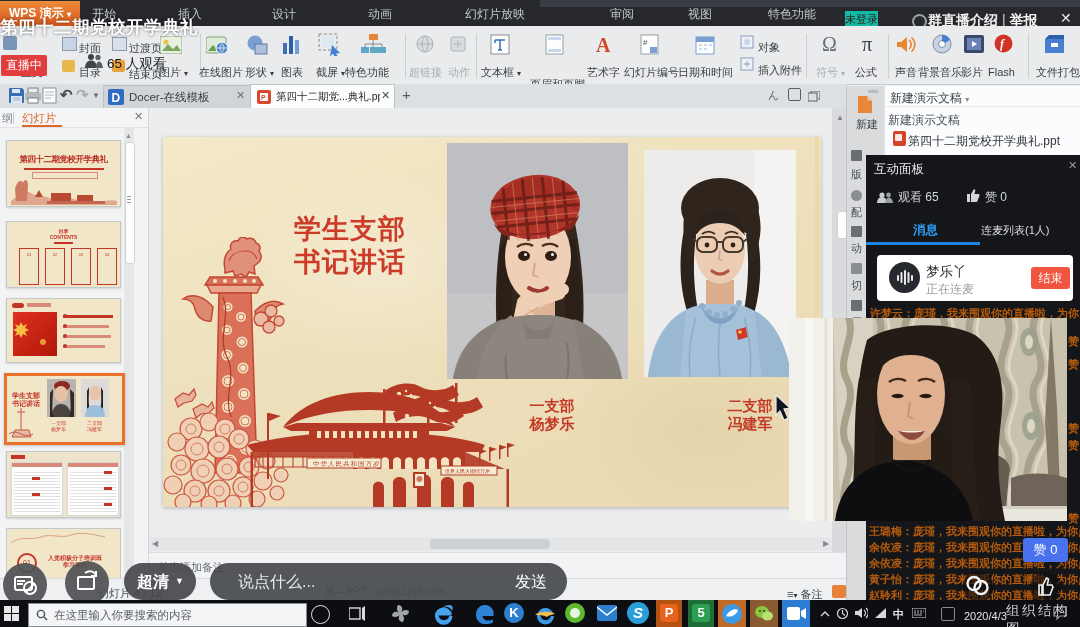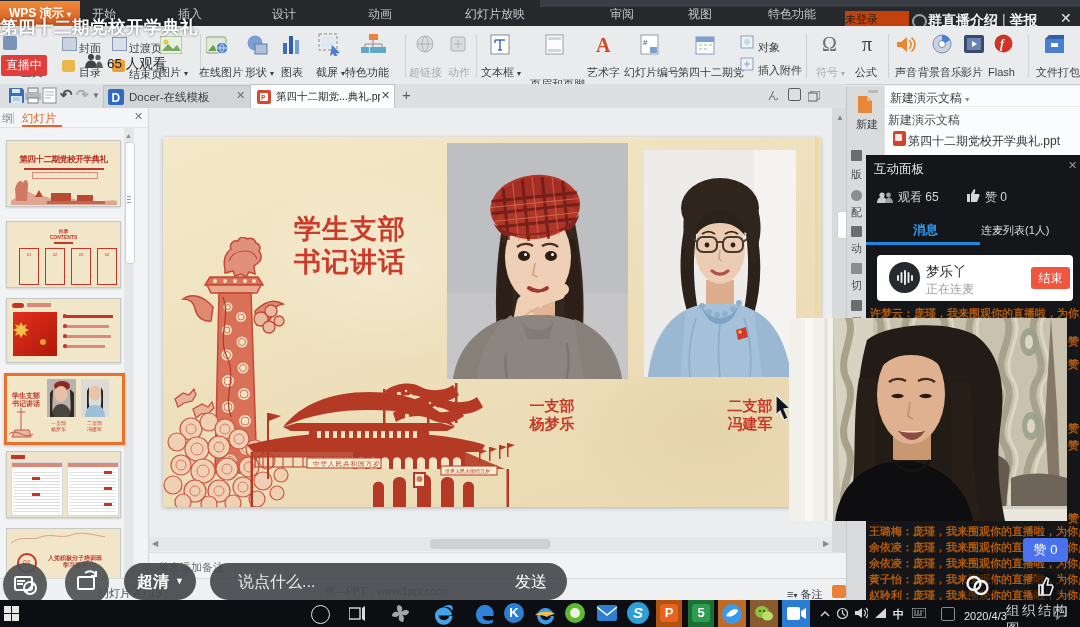--- a/index.html
+++ b/index.html
@@ -16,21 +16,21 @@
 <div class="a" style="top:6px;left:0;width:1080px;height:18px;font-size:12px;color:#c3c7cb">
 <span class="a" style="left:92px">开始</span>
     <span class="a" style="left:178px">插入</span>
     <span class="a" style="left:272px">设计</span>
     <span class="a" style="left:368px">动画</span>
     <span class="a" style="left:465px">幻灯片放映</span>
     <span class="a" style="left:610px">审阅</span>
     <span class="a" style="left:688px">视图</span>
     <span class="a" style="left:768px">特色功能</span>
   </div>
-<div class="a" style="left:845px;top:11px;width:64px;height:16px;background:#c2410c;color:#2b2013;font-size:11px;text-align:left;line-height:16px">未登录</div>
+<div class="a" style="left:845px;top:11px;width:33px;height:16px;background:#14b8a6;color:#2b2013;font-size:11px;text-align:left;line-height:16px">未登录</div>
 <div class="a" style="left:912px;top:14px;width:11px;height:11px;border:2px solid #9aa0a6;border-radius:50%"></div>
 <div class="a" style="left:928px;top:12px;font-size:14px;color:#f2f2f2;font-weight:bold">群直播介绍 <span style="font-weight:normal;color:#cfcfcf">|</span> 举报</div>
 <div class="a" style="left:1060px;top:10px;font-size:14px;color:#e8e8e8">✕</div>
 
 <div class="a" style="left:0;top:26px;width:1080px;height:58px;background:#e9ebed;border-bottom:1px solid #c9ccce"></div>
 <div id="ribbon">
 
 <div class="a" style="left:3px;top:36px;width:14px;height:14px;background:#7a93b8;border-radius:2px"></div>
 <div class="a" style="left:3px;top:59px;width:14px;height:14px;background:#8aa0c0;border-radius:2px"></div>
 <div class="a" style="left:21px;top:62px"><span class="lbl">正文</span></div>
@@ -113,21 +113,21 @@
         <rect x="1" y="1" width="17" height="19" fill="#fdfdfd" stroke="#9a9ea2"></rect>
         <rect x="10" y="13" width="7" height="6" fill="#7a9fd0"></rect>
         <text x="3" y="11" font-size="8" fill="#555">#</text>
       </svg></div>
 <div class="a" style="left:624px;top:62px"><span class="lbl">幻灯片编号</span></div>
 <div class="a" style="left:695px;top:34px;width:20px;height:21px"><svg width="20" height="21">
         <rect x="1" y="3" width="18" height="17" fill="#fdfdfd" stroke="#7a9fd0"></rect>
         <rect x="1" y="3" width="18" height="5" fill="#7a9fd0"></rect>
         <path d="M4 11h3M9 11h3M14 11h3M4 15h3M9 15h3" stroke="#9ab4d8"></path>
       </svg></div>
-<div class="a" style="left:678px;top:62px"><span class="lbl">第四十二期党</span></div>
+<div class="a" style="left:678px;top:62px"><span class="lbl">日期和时间</span></div>
 <div class="a" style="left:740px;top:35px;width:14px;height:14px"><svg width="14" height="14">
         <rect x="1" y="1" width="12" height="12" fill="#eef2f6" stroke="#8aa0c0"></rect>
         <circle cx="7" cy="7" r="3" fill="#c8d8ec"></circle>
       </svg></div>
 <div class="a" style="left:758px;top:37px"><span class="lbl">对象</span></div>
 <div class="a" style="left:740px;top:57px;width:14px;height:14px"><svg width="14" height="14">
         <rect x="1" y="1" width="12" height="12" fill="#eef2f6" stroke="#8aa0c0"></rect>
         <path d="M4 7h6M7 4v6" stroke="#8aa0c0"></path>
       </svg></div>
 <div class="a" style="left:758px;top:60px"><span class="lbl">插入附件</span></div>
@@ -831,20 +831,27 @@
 
 <div id="taskbar" class="a" style="left:0;top:600px;width:1080px;height:27px;background:#0c0e12;z-index:20">
 <svg class="a" style="left:4px;top:6px" width="15" height="15" viewBox="0 0 15 15">
       <g fill="#e8e8e8">
         <rect x="0" y="0" width="7" height="7"></rect>
         <rect x="8" y="0" width="7" height="7"></rect>
         <rect x="0" y="8" width="7" height="7"></rect>
         <rect x="8" y="8" width="7" height="7"></rect>
       </g>
     </svg>
+<div class="a" style="left:28px;top:3px;width:277px;height:22px;background:#f4f5f6;border:1px solid #8a8e92">
+<svg class="a" style="left:7px;top:5px" width="12" height="12" viewBox="0 0 12 12">
+        <circle cx="5" cy="5" r="3.6" fill="none" stroke="#4a4e52" stroke-width="1.4"></circle>
+        <path d="M8 8l3 3" stroke="#4a4e52" stroke-width="1.4"></path>
+      </svg>
+<div class="a" style="left:25px;top:4px;font-size:11.5px;color:#5a5e62">在这里输入你要搜索的内容</div>
+</div>
 <div class="a" style="left:311px;top:5px;width:17px;height:17px;border-radius:50%;border:1.6px solid #e4e4e4"></div>
 <svg class="a" style="left:349px;top:6px" width="17" height="15" viewBox="0 0 17 15">
       <rect x="0" y="2" width="11" height="11" fill="none" stroke="#dcdcdc" stroke-width="1.4"></rect>
       <path d="M13 2l3-2v15l-3-2z" fill="#dcdcdc"></path>
     </svg>
 <svg class="a" style="left:391px;top:4px" width="19" height="19" viewBox="0 0 19 19">
       <g fill="#a2a6aa">
         <path d="M9.5 9.5C6 8 5 4 7 1c4 0 6 4 2.5 8.5zM9.5 9.5C11 6 15 5 18 7c0 4-4 6-8.5 2.5zM9.5 9.5C13 11 14 15 12 18c-4 0-6-4-2.5-8.5zM9.5 9.5C8 13 4 14 1 12c0-4 4-6 8.5-2.5z"></path>
       </g>
     </svg>

